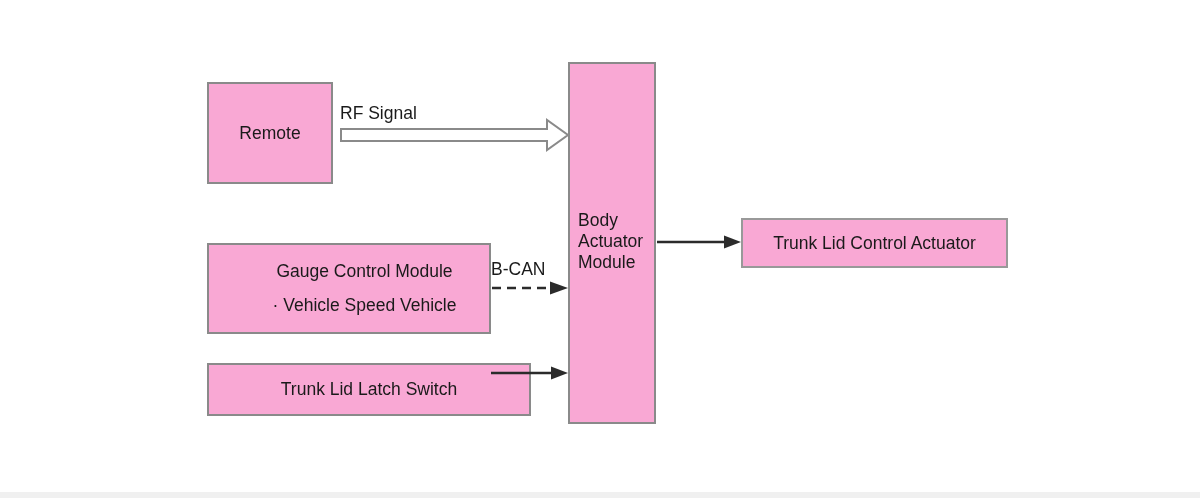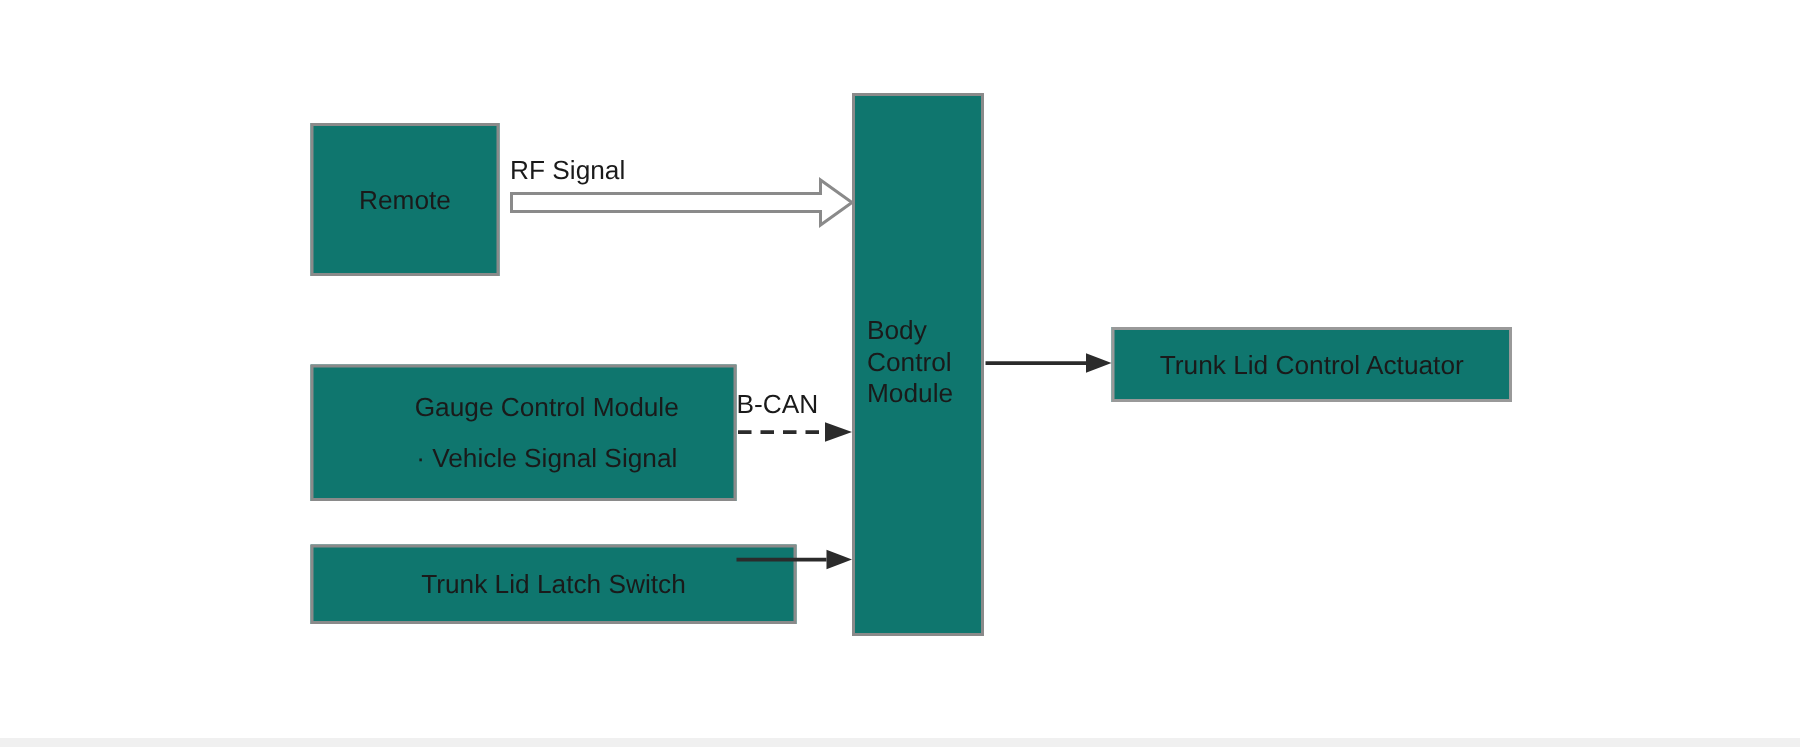--- a/index.html
+++ b/index.html
@@ -10,21 +10,21 @@
   .canvas {
     position: relative;
     width: 1200px;
     height: 498px;
     background: #ffffff;
     overflow: hidden;
     color: #1a1a1a;
   }
   .node {
     position: absolute;
-    background: #0f766e;
+    background: #f9a8d4;
     border: 2px solid #8a8a8a;
     display: flex;
     align-items: center;
     justify-content: center;
     font-size: 17.5px;
     line-height: 1.2;
     text-align: center;
     color: #1a1a1a;
   }
   .node-remote   { left: 207px; top:  82px; width: 126px; height: 102px; }
@@ -68,29 +68,29 @@
 <body>
 
 <div class="canvas">
 
   <div class="node node-remote">
     <span>Remote</span>
   </div>
 
   <div class="node node-gauge">
     <span>Gauge Control Module</span>
-    <span>· Vehicle Signal Signal</span>
+    <span>· Vehicle Speed Vehicle</span>
   </div>
 
   <div class="node node-latch">
     <span>Trunk Lid Latch Switch</span>
   </div>
 
   <div class="node node-bcm">
-    <span class="bcm-label">Body Control Module</span>
+    <span class="bcm-label">Body Actuator Module</span>
   </div>
 
   <div class="node node-actuator">
     <span>Trunk Lid Control Actuator</span>
   </div>
 
   <div class="conn-label label-rf">RF Signal</div>
 
   <div class="conn-label label-bcan">B-CAN</div>
 

